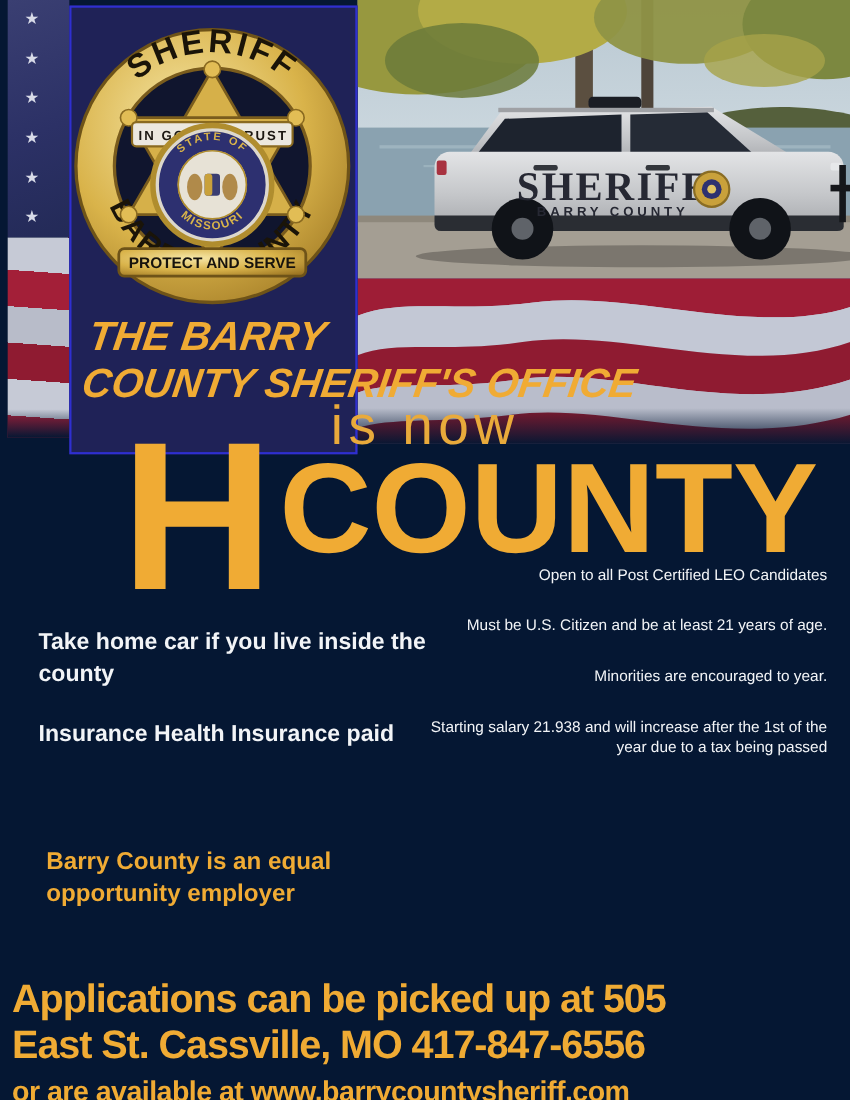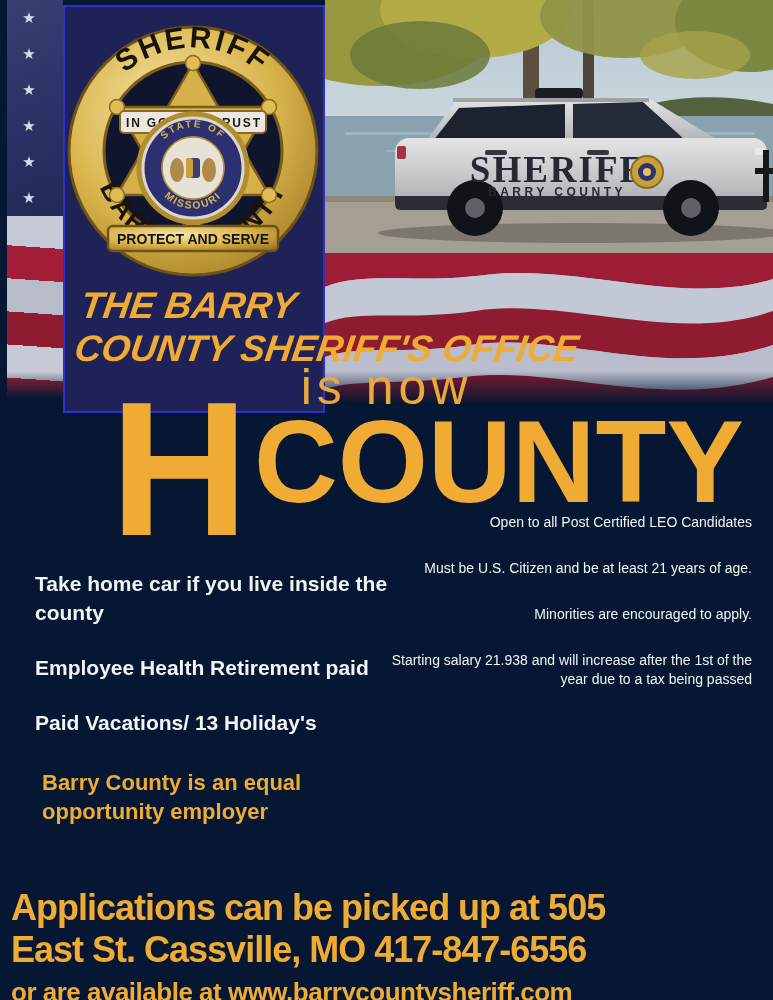--- a/index.html
+++ b/index.html
@@ -241,29 +241,28 @@
   <div class="title">
     <div>THE BARRY</div>
     <div>COUNTY SHERIFF'S OFFICE</div>
   </div>
   <div class="subtitle">is now</div>
   <div class="hiring-h">H</div>
   <div class="hiring-rest">COUNTY</div>
 
   <div class="benefits">
     <div class="item">Take home car if you live inside the county</div>
-    <div class="item">Employee Health Retirement paid</div>
-    <div class="item">Paid Vacations/ 13 Holiday's</div>
+    <div class="item">Insurance Health Insurance paid</div>
   </div>
   <div class="equal-opportunity">Barry County is an equal opportunity employer</div>
 
   <div class="requirements">
     <div class="item">Open to all Post Certified LEO Candidates</div>
     <div class="item">Must be U.S. Citizen and be at least 21 years of age.</div>
-    <div class="item">Minorities are encouraged to apply.</div>
+    <div class="item">Minorities are encouraged to year.</div>
     <div class="item">Starting salary 21.938 and will increase after the 1st of the year due to a tax being passed</div>
   </div>
 
   <div class="footer">
     <div class="big">Applications can be picked up at 505</div>
     <div class="big">East St. Cassville, MO 417-847-6556</div>
     <div class="small">or are available at www.barrycountysheriff.com</div>
   </div>
 
 </div>

